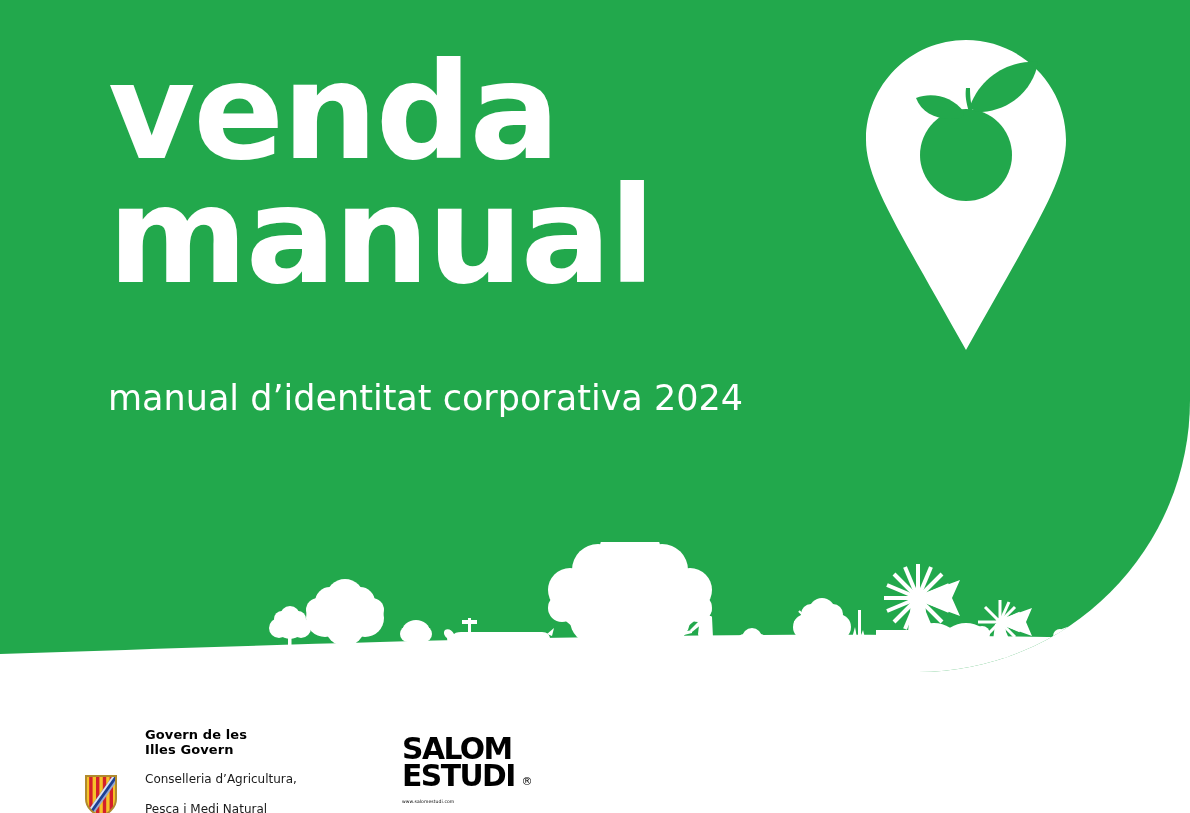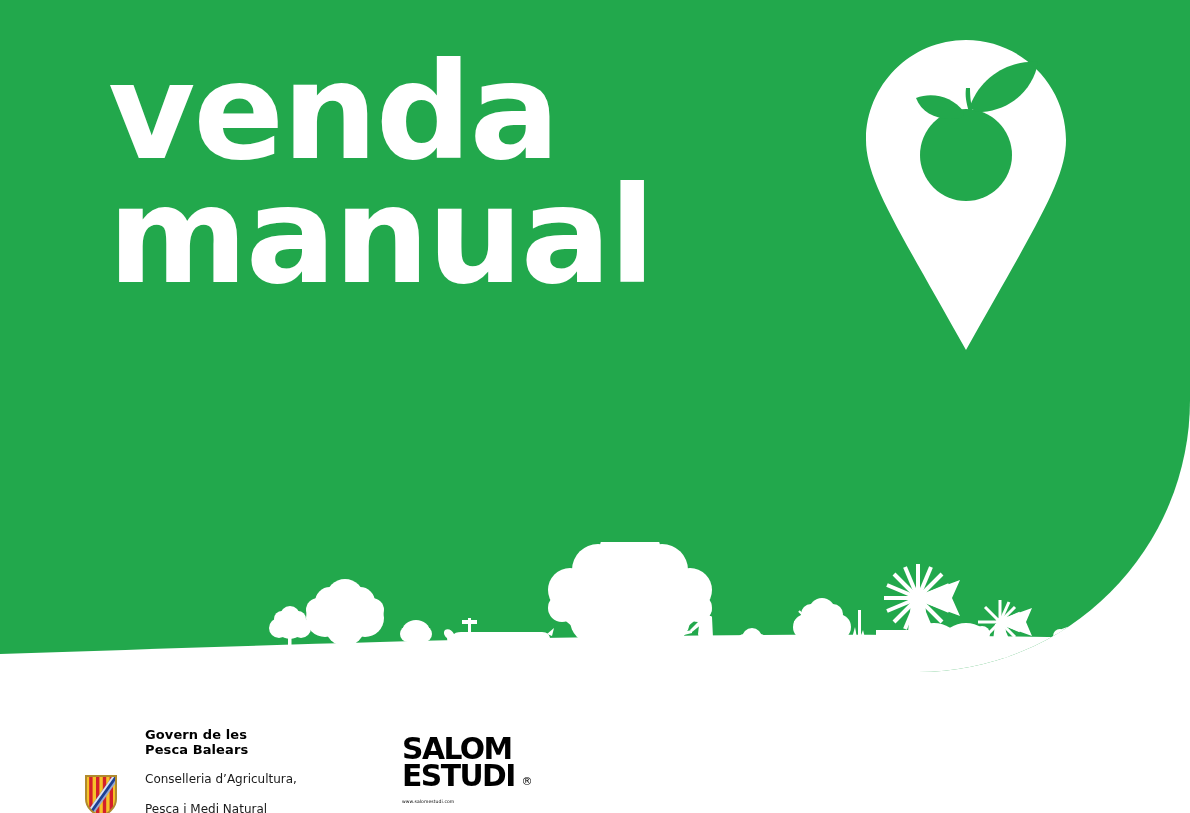--- a/index.html
+++ b/index.html
@@ -172,20 +172,21 @@
 
 <div class="cover">
 
   <div class="green-panel">
 
     <div class="headline">
       <span class="headline-line l1">venda</span>
       <span class="headline-line l2">manual</span>
     </div>
 
+    <div class="subtitle">manual d’identitat corporativa 2024</div>
 
     <div class="pin-logo">
       <svg viewBox="0 0 200 310" xmlns="http://www.w3.org/2000/svg">
 
         <path d="M100 0 C44.8 0 0 44.8 0 100 C0 140 30 185 100 310 C170 185 200 140 200 100 C200 44.8 155.2 0 100 0 Z" fill="#ffffff"></path>
 
         <circle cx="100" cy="115" r="46" fill="#22A84C"></circle>
 
         <path d="M104 66 C116 34 146 20 172 22 C168 48 146 70 116 72 C110 72 106 70 104 66 Z" fill="#22A84C"></path>
 
@@ -462,21 +463,21 @@
             <rect x="25.6" y="1" width="3.4" height="41" fill="#d4202a"></rect>
             <path d="M1 40 L30 -1 L35 3 L6 44 Z" fill="#1c3f94"></path>
             <path d="M1 40 L30 -1 L31.5 0.2 L2.5 41.2 Z" fill="#ffffff" opacity="0.85"></path>
             <path d="M4.6 43 L33.6 2 L35 3.2 L6 44.2 Z" fill="#ffffff" opacity="0.55"></path>
           </g>
           <path d="M2 1 L32 1 L32 24 C32 33 24 39 17 41 C10 39 2 33 2 24 Z" fill="none" stroke="#b08a2e" stroke-width="2"></path>
         </svg>
       </span>
       <span class="govern-text">
         <span class="govern-name">Govern de les</span>
-        <span class="govern-name">Pesca Balears</span>
+        <span class="govern-name">Illes Govern</span>
         <span class="govern-dept">Conselleria d’Agricultura,</span>
         <span class="govern-dept">Pesca i Medi Natural</span>
       </span>
     </div>
 
     <div class="salom-logo">
       <span class="salom-wordmark">
         <span class="salom-line">SALOM</span>
       </span>
       <span class="salom-wordmark">

